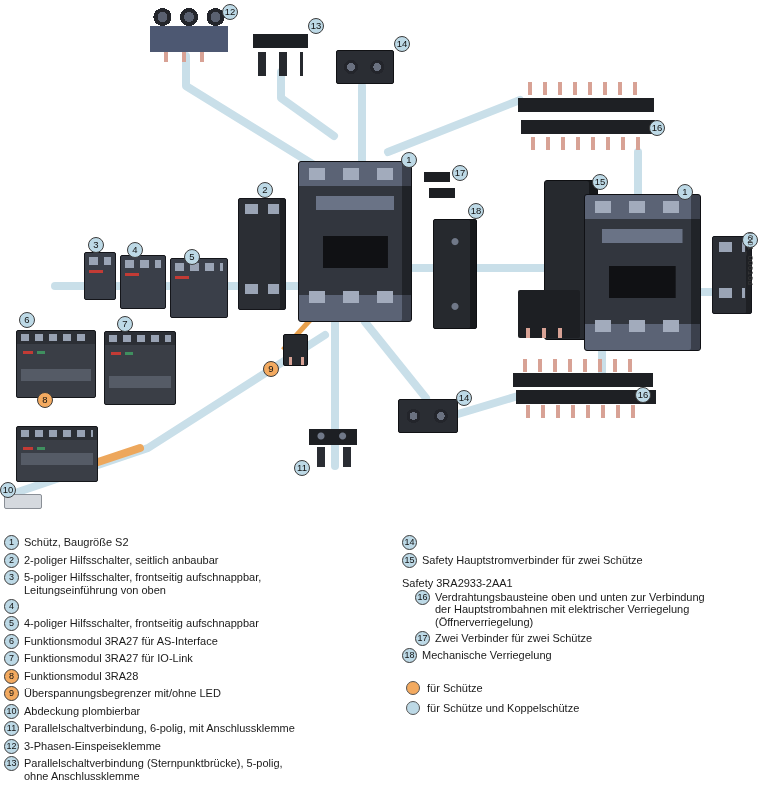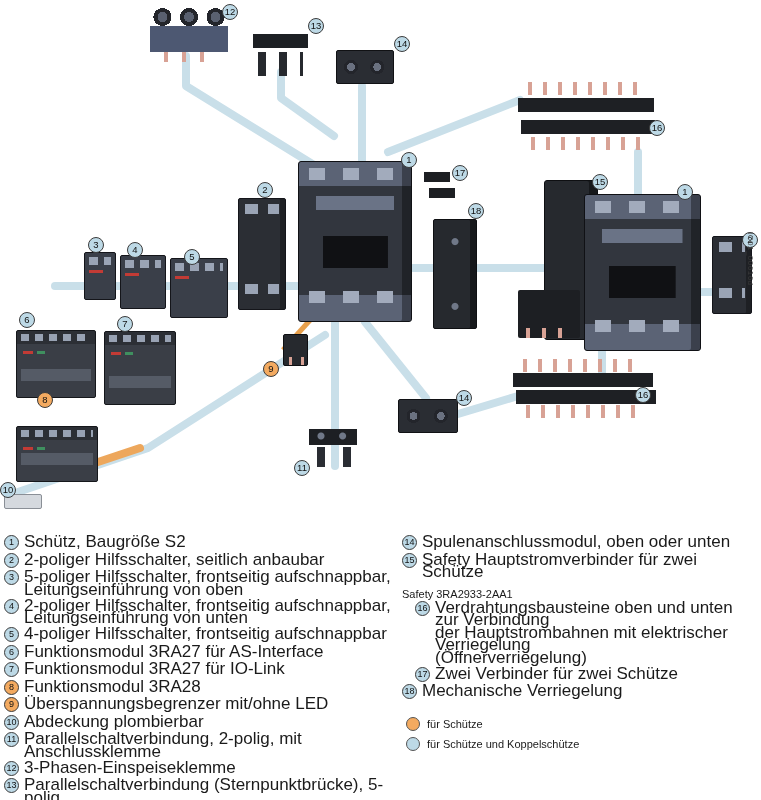--- a/index.html
+++ b/index.html
@@ -122,21 +122,21 @@
 
   .watermark{position:absolute;left:746px;top:232px;writing-mode:vertical-rl;font-size:8px;color:#3a3a3a;
              letter-spacing:.5px;}
 
   
   .legend{position:absolute;left:0;top:533px;width:761px;display:flex;gap:6px;padding:3px 4px;box-sizing:border-box;}
   .lcol{width:392px;flex-shrink:0;}
   .rcol{flex:1;position:relative;}
   .litem{display:flex;gap:5px;margin-bottom:3.5px;align-items:flex-start;}
   .litem .co{margin-top:-1px;}
-  .litext{font-size:17px;line-height:12.5px;white-space:pre-line;}
+  .litext{font-size:11px;line-height:12.5px;white-space:pre-line;}
   .sec{font-size:11px;line-height:13px;margin:9px 0 1px 0;}
   .sec2{font-size:11px;line-height:13px;margin:0 0 4px 0;}
   .indent{margin-left:13px;}
   .colorkey{margin-top:18px;margin-left:4px;}
   .ckrow{display:flex;gap:7px;align-items:center;margin-bottom:6px;}
   .ck{width:14px;height:14px;border-radius:50%;border:1px solid #555;box-sizing:border-box;flex-shrink:0;}
   .cktext{font-size:11px;}
 </style>
 </head>
 <body>
@@ -229,22 +229,20 @@
         <span class="co co-blue">2</span>
         <span class="litext">2-poliger Hilfsschalter, seitlich anbaubar</span>
       </div>
       <div class="litem">
         <span class="co co-blue">3</span>
         <span class="litext">5-poliger Hilfsschalter, frontseitig aufschnappbar,
 Leitungseinführung von oben</span>
       </div>
       <div class="litem">
         <span class="co co-blue">4</span>
-        <span class="litext">2-poliger Hilfsschalter, frontseitig aufschnappbar,
-Leitungseinführung von unten</span>
       </div>
       <div class="litem">
         <span class="co co-blue">5</span>
         <span class="litext">4-poliger Hilfsschalter, frontseitig aufschnappbar</span>
       </div>
       <div class="litem">
         <span class="co co-blue">6</span>
         <span class="litext">Funktionsmodul 3RA27 für AS-Interface</span>
       </div>
       <div class="litem">
@@ -258,37 +256,36 @@
       <div class="litem">
         <span class="co co-orange">9</span>
         <span class="litext">Überspannungsbegrenzer mit/ohne LED</span>
       </div>
       <div class="litem">
         <span class="co co-blue">10</span>
         <span class="litext">Abdeckung plombierbar</span>
       </div>
       <div class="litem">
         <span class="co co-blue">11</span>
-        <span class="litext">Parallelschaltverbindung, 2-polig, mit Anschlussklemme</span>
+        <span class="litext">Parallelschaltverbindung, 6-polig, mit Anschlussklemme</span>
       </div>
       <div class="litem">
         <span class="co co-blue">12</span>
         <span class="litext">3-Phasen-Einspeiseklemme</span>
       </div>
       <div class="litem">
         <span class="co co-blue">13</span>
         <span class="litext">Parallelschaltverbindung (Sternpunktbrücke), 5-polig,
 ohne Anschlussklemme</span>
       </div>
     </div>
 
     <div class="rcol">
       <div class="litem">
         <span class="co co-blue">14</span>
-        <span class="litext">Spulenanschlussmodul, oben oder unten</span>
       </div>
       <div class="litem">
         <span class="co co-blue">15</span>
         <span class="litext">Safety Hauptstromverbinder für zwei Schütze</span>
       </div>
       <div class="sec">Safety 3RA2933-2AA1</div>
       <div class="indent">
         <div class="litem">
           <span class="co co-blue">16</span>
           <span class="litext">Verdrahtungsbausteine oben und unten zur Verbindung

